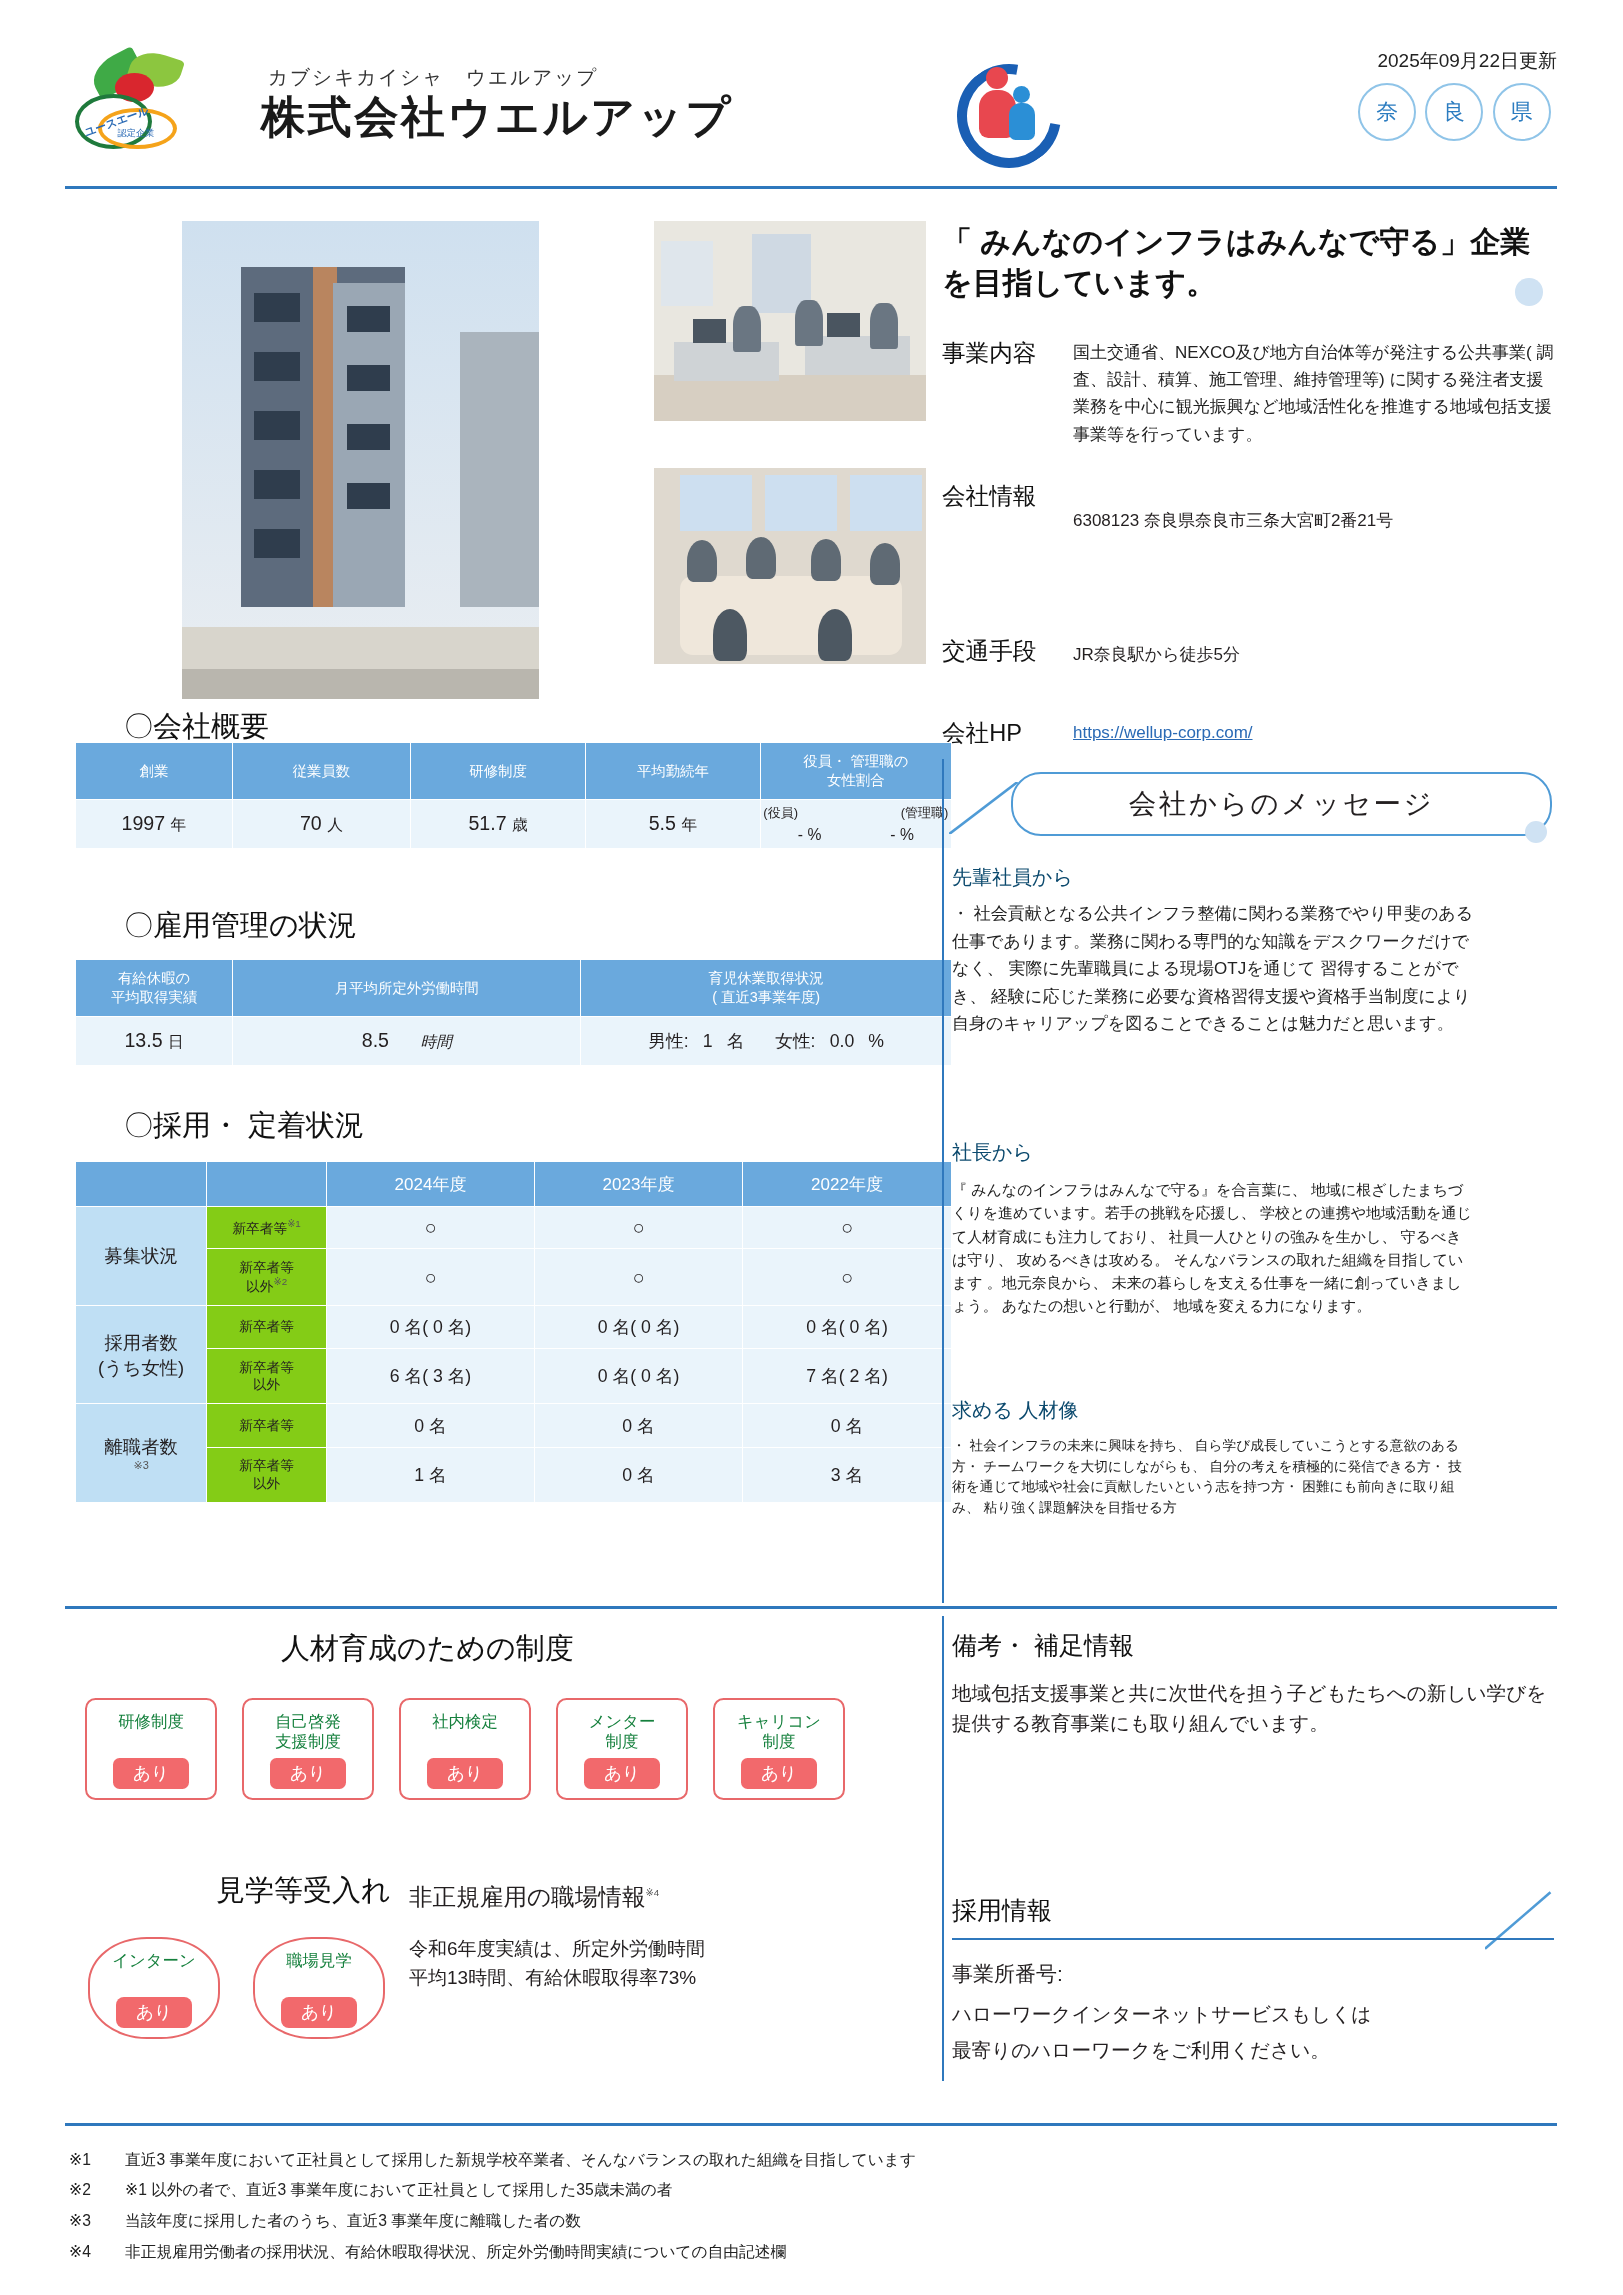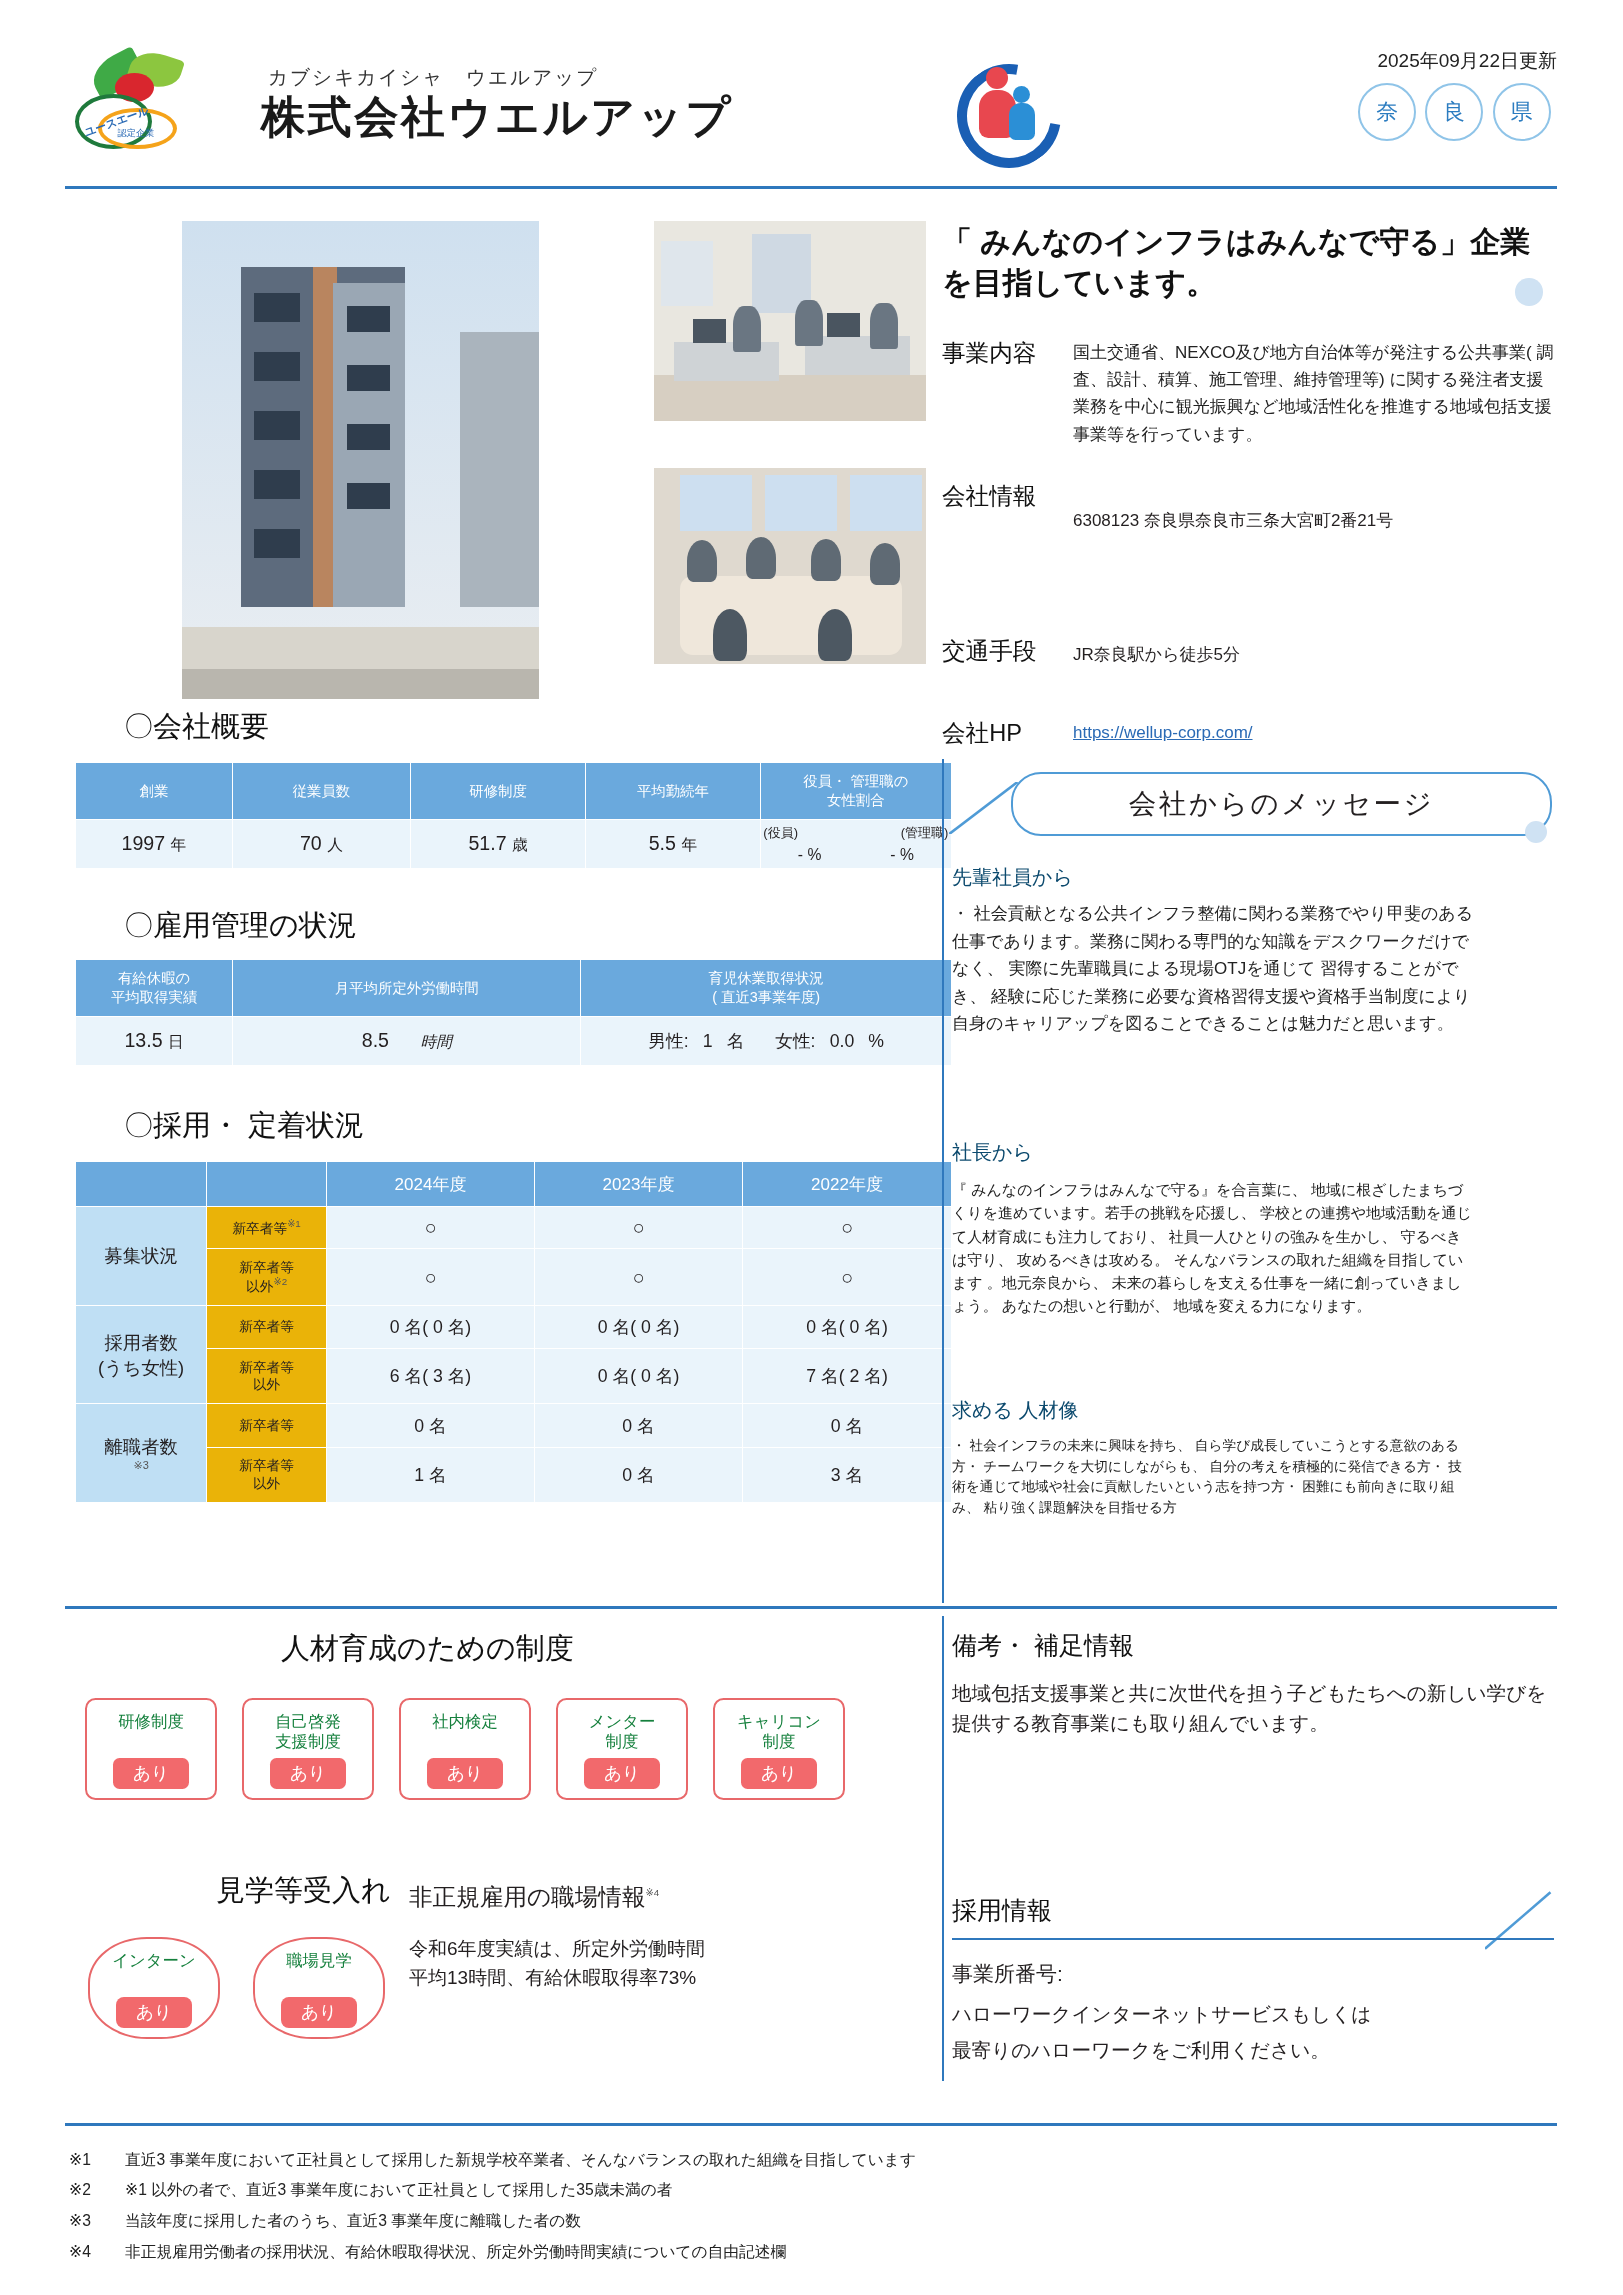--- a/index.html
+++ b/index.html
@@ -87,21 +87,21 @@
   .tbl{position:absolute;}
   .th{background:#6aa9dd;color:#fff;font-size:14.4px;text-align:center;padding:9.2px 2.6px;border:1.3px solid #fff;font-weight:normal;}
   .td{background:#eaf4fb;font-size:19.6px;text-align:center;padding:11.8px 3.9px;border:1.3px solid #fff;}
   .unit{font-size:15.7px;}
 
   
   .t3 th,.t3 td{border:1.3px solid #ffffff;}
   .t3 .hhead{background:#6aa9dd;color:#fff;font-size:17px;font-weight:normal;padding:10.5px 3.9px;text-align:center;}
   .t3 .hblank{background:#6aa9dd;}
   .t3 .rowlbl{background:#bfdff4;font-size:18.3px;text-align:center;width:124px;padding:6.5px;}
-  .t3 .sublbl{background:#eab308;font-size:13.7px;text-align:center;width:118px;padding:9.2px 3.9px;line-height:1.3;}
+  .t3 .sublbl{background:#84cc16;font-size:13.7px;text-align:center;width:118px;padding:9.2px 3.9px;line-height:1.3;}
   .t3 .cell{background:#eaf4fb;font-size:17.7px;text-align:center;padding:9.2px 3.9px;}
   .t3 .cell.circle{font-size:19.6px;}
   .sup{font-size:9.8px;vertical-align:super;color:#555;}
 
   
   .msg-box{position:absolute;left:1011px;top:772px;width:537px;height:60px;border:2.6px solid #4f9bd6;border-radius:30px;display:flex;align-items:center;justify-content:center;font-size:27.5px;letter-spacing:2.6px;background:#fff;}
   .msg-dot{position:absolute;left:1525px;top:821px;width:22px;height:22px;border-radius:50%;background:#cfe2f3;}
   .msg-line{position:absolute;left:949px;top:782px;width:72px;height:52px;}
   .msg-sub{position:absolute;font-size:20px;color:#0c4a6e;}
   .msg-body{position:absolute;font-size:17px;line-height:1.62;color:#222;width:523px;}
@@ -217,21 +217,21 @@
   <div class="info-text">6308123 奈良県奈良市三条大宮町2番21号</div>
 
   <div class="access-label lbl-big">交通手段</div>
   <div class="access-text">JR奈良駅から徒歩5分</div>
 
   <div class="hp-label lbl-big">会社HP</div>
   <a class="hp-link" href="#">https://wellup-corp.com/</a>
 
   <div class="sec-title" style="left:124px;top:707px;">〇会社概要</div>
 
-  <table class="tbl" style="left:75px;top:762px;width:877px;">
+  <table class="tbl" style="left:75px;top:742px;width:877px;">
     <tbody>
         <tr>
       <th class="th" style="width:154px;">創業</th>
       <th class="th" style="width:177px;">従業員数</th>
       <th class="th" style="width:173px;">研修制度</th>
       <th class="th" style="width:173px;">平均勤続年</th>
       <th class="th" style="width:190px;white-space:pre-line;">役員・ 管理職の
 女性割合</th>
     </tr>
     <tr>

